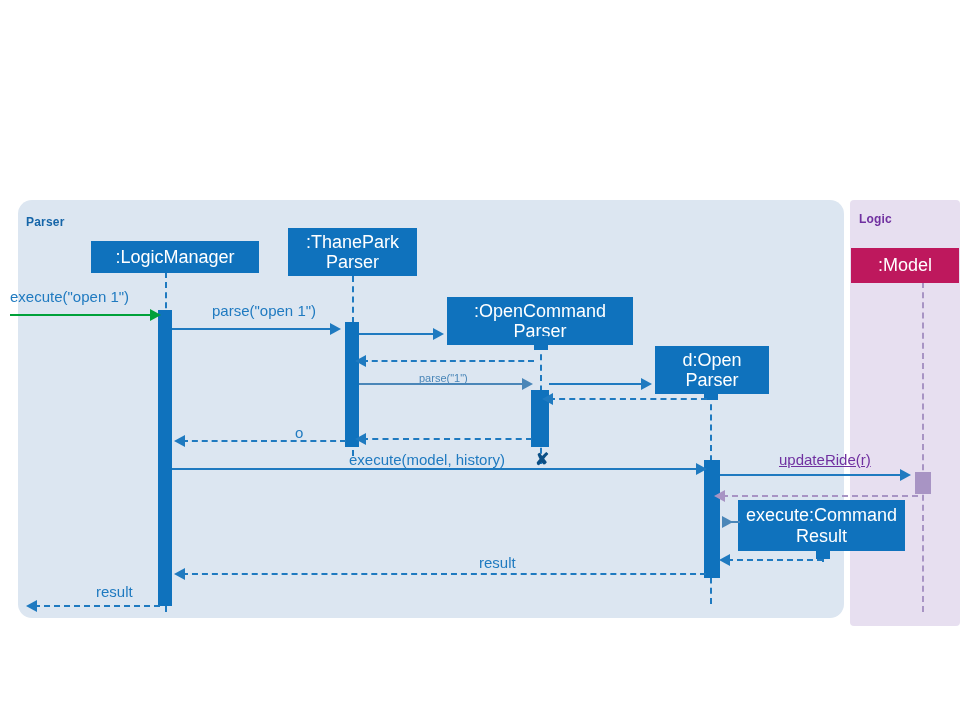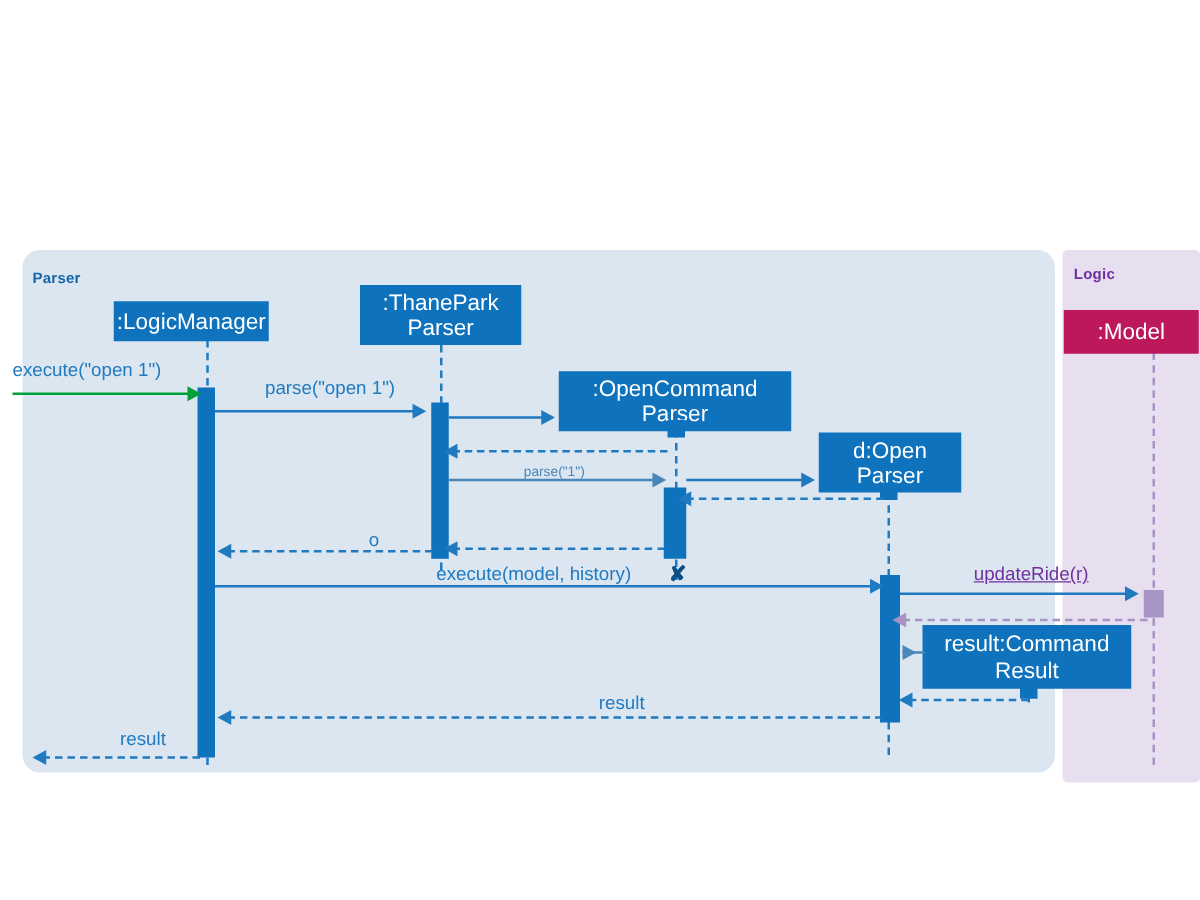--- a/index.html
+++ b/index.html
@@ -137,41 +137,41 @@
   <div class="panel-label panel-label-logic">Parser</div>
   <div class="panel-label panel-label-model">Logic</div>
 
   <div class="lifeline" style="left:165px; top:272px; height:340px;"></div>
   <div class="lifeline" style="left:352px; top:276px; height:180px;"></div>
   <div class="lifeline" style="left:540px; top:344px; height:120px;"></div>
   <div class="lifeline" style="left:710px; top:394px; height:210px;"></div>
   <div class="lifeline" style="left:822px; top:550px; height:12px;"></div>
   <div class="lifeline purple" style="left:922px; top:282px; height:330px;"></div>
 
-  <div class="pbox" style="left:91px; top:241px; width:124px; height:32px;">
+  <div class="pbox" style="left:91px; top:241px; width:168px; height:32px;">
     <span>:LogicManager</span>
   </div>
 
   <div class="pbox" style="left:288px; top:228px; width:129px; height:48px; flex-direction:column;">
     <span>:ThanePark</span>
     <span>Parser</span>
   </div>
 
   <div class="pbox" style="left:447px; top:297px; width:186px; height:48px; flex-direction:column;">
     <span>:OpenCommand</span>
     <span>Parser</span>
   </div>
 
   <div class="pbox" style="left:655px; top:346px; width:114px; height:48px; flex-direction:column;">
     <span>d:Open</span>
     <span>Parser</span>
   </div>
 
   <div class="pbox" style="left:738px; top:500px; width:167px; height:51px; flex-direction:column;">
-    <span>result:Command</span>
+    <span>execute:Command</span>
     <span>Result</span>
   </div>
 
   <div class="pbox model" style="left:851px; top:248px; width:108px; height:35px;">
     <span>:Model</span>
   </div>
 
   <div class="act" style="left:158px; top:310px; width:14px; height:296px;"></div>
   <div class="act" style="left:345px; top:322px; width:14px; height:125px;"></div>
   <div class="act" style="left:534px; top:336px; width:14px; height:14px;"></div>

